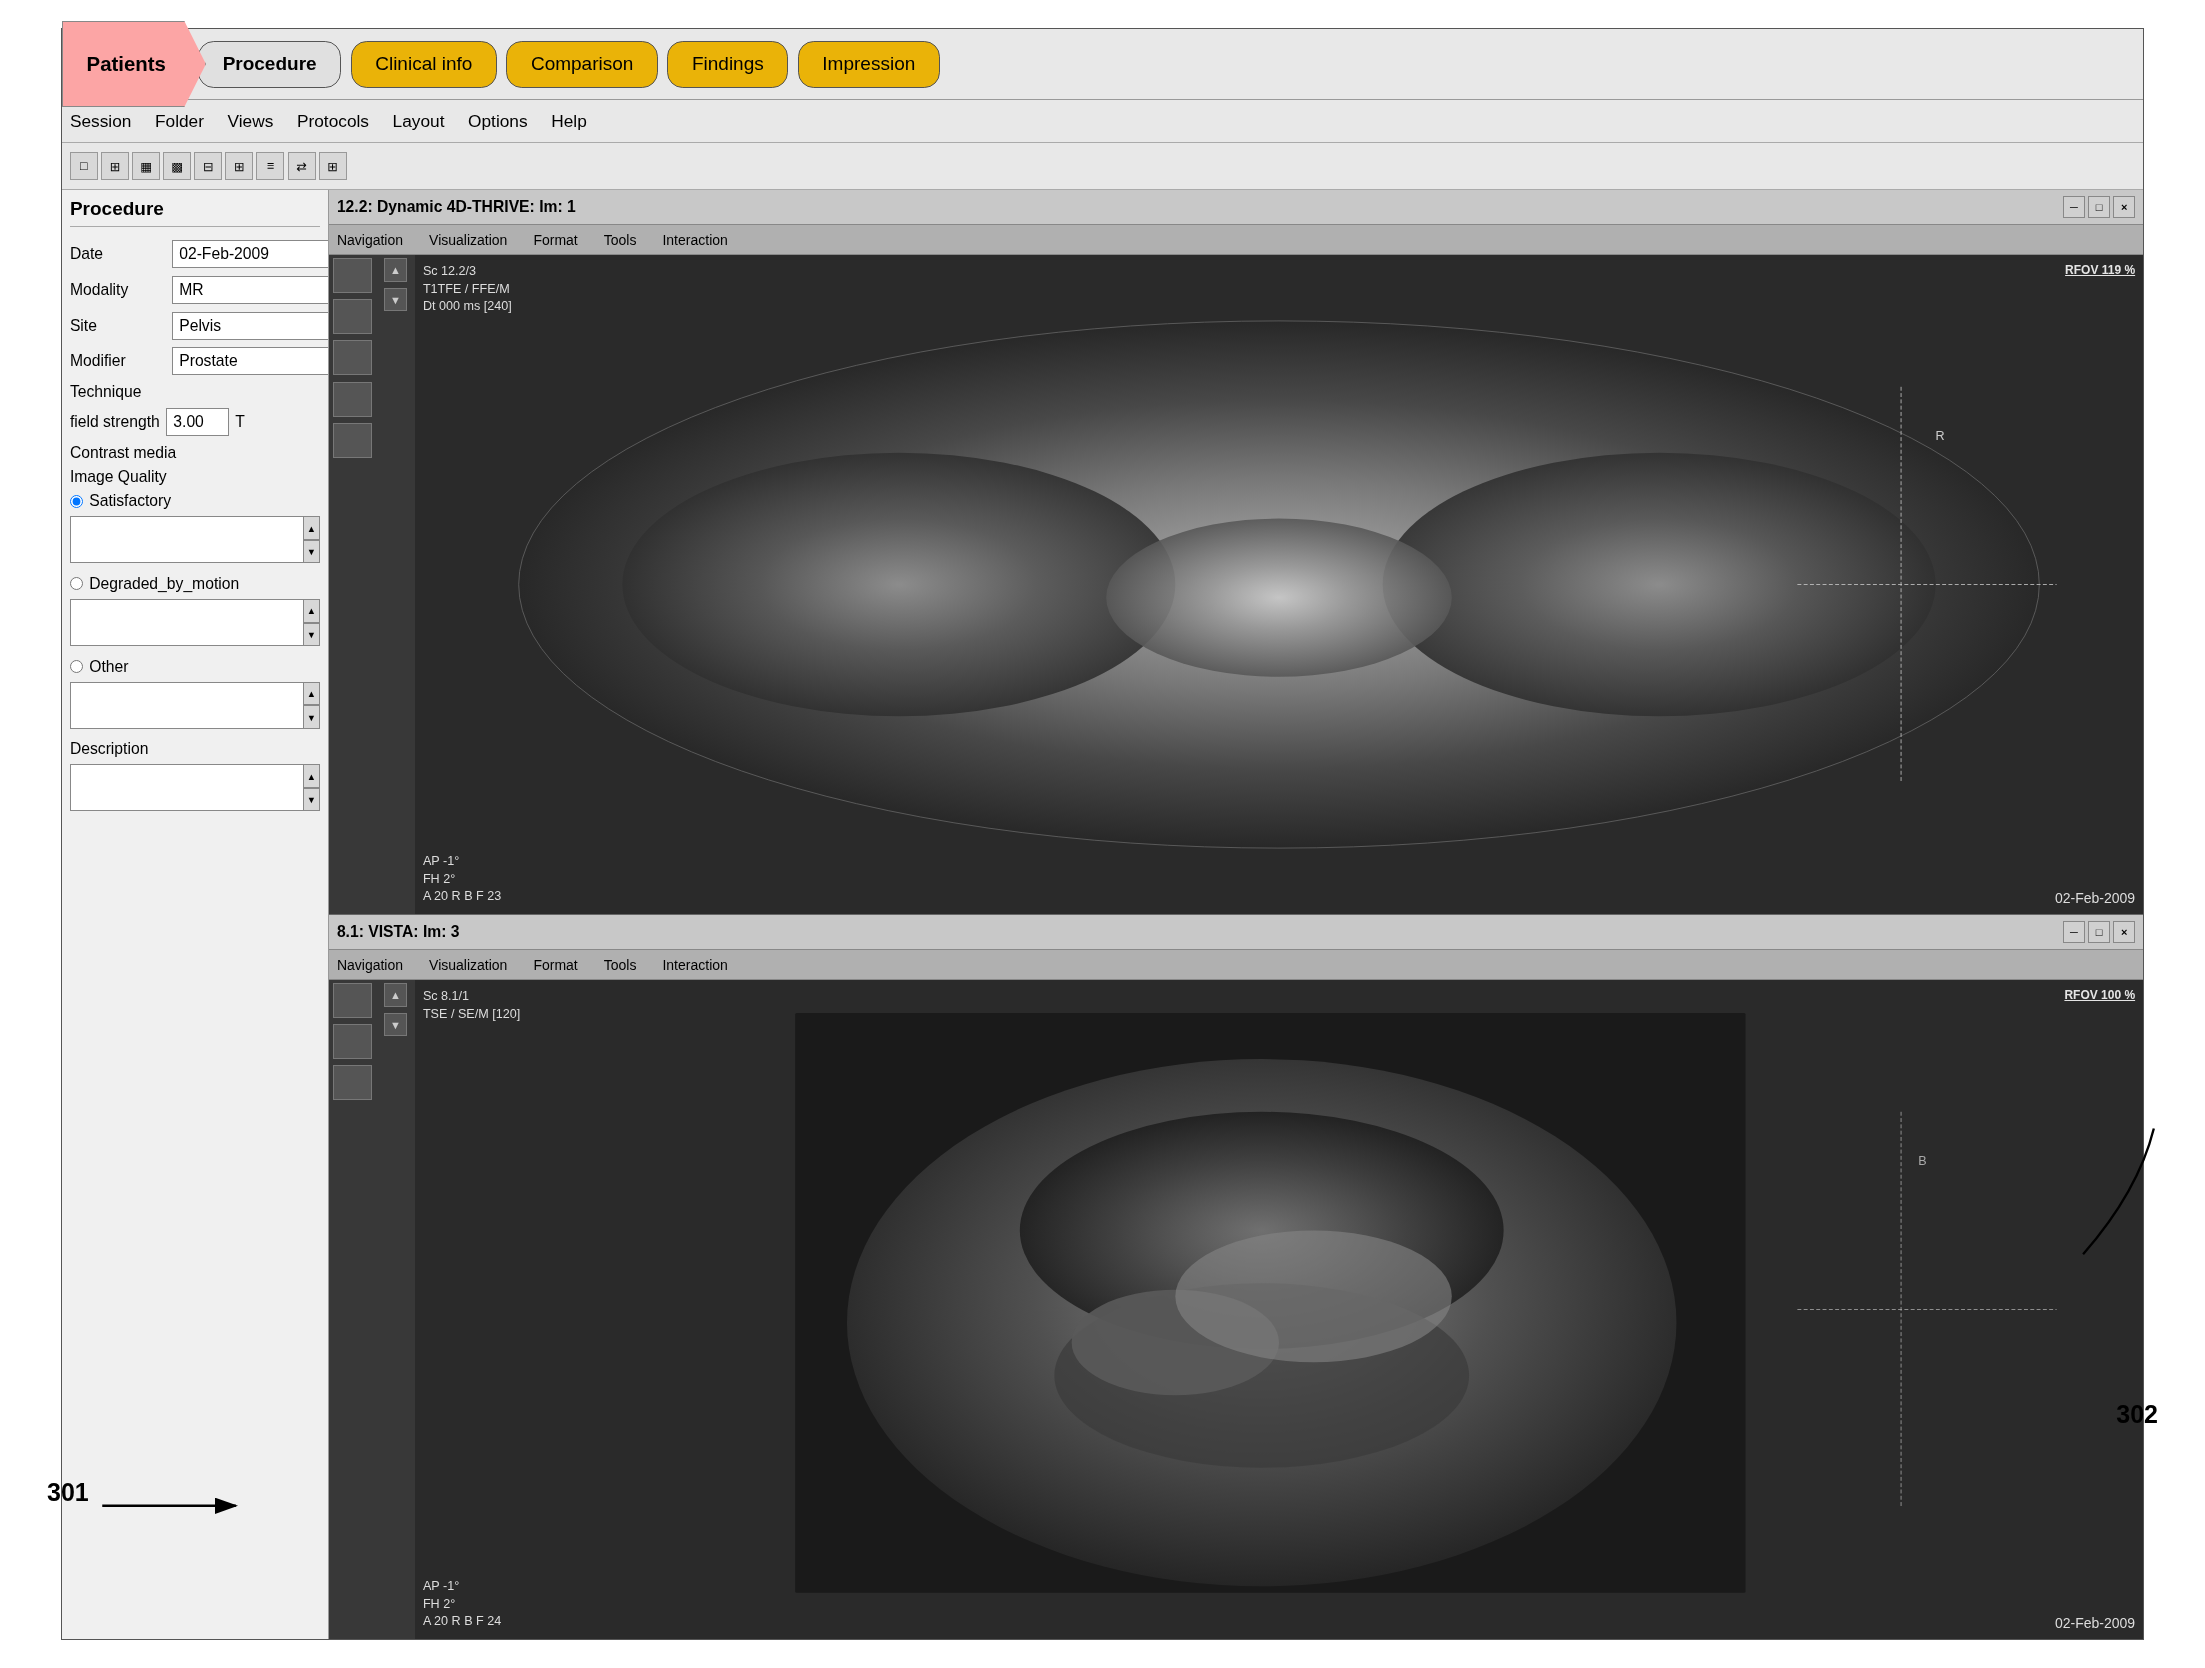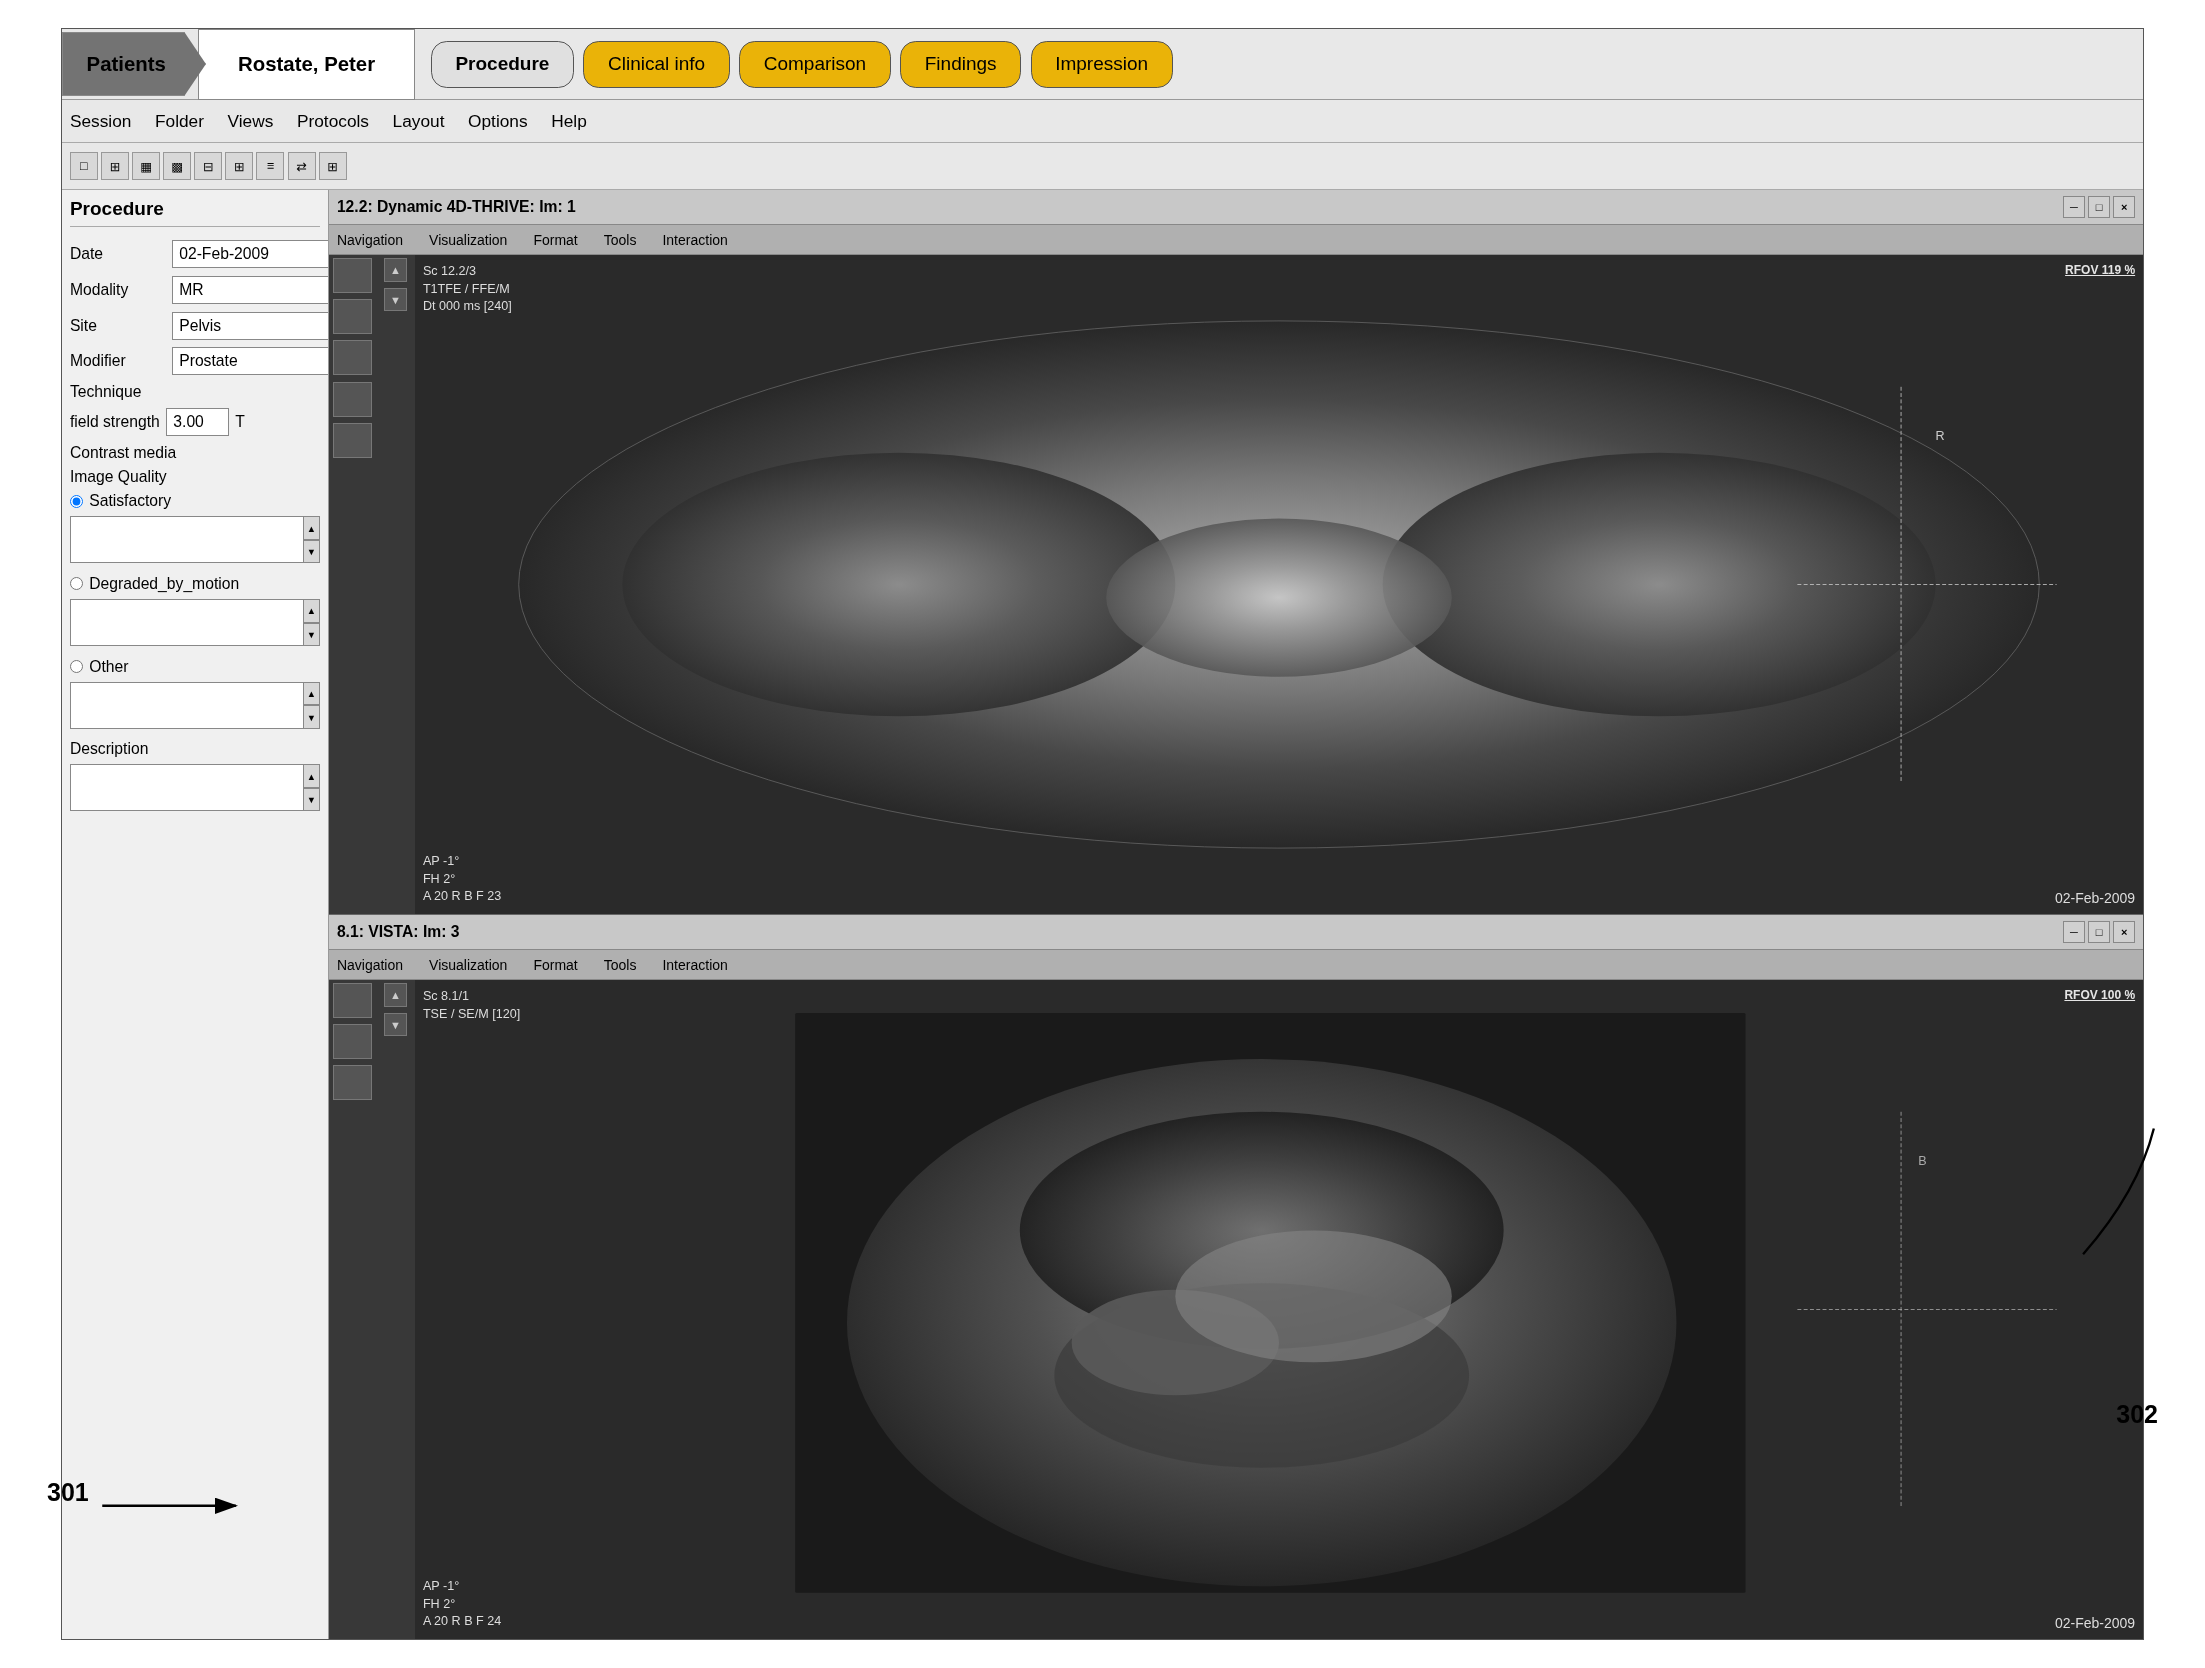--- a/index.html
+++ b/index.html
@@ -432,45 +432,44 @@
 
     
     .ref-number {
       position: absolute;
       font-size: 25px;
       font-weight: bold;
       color: #000;
     }
 
     .patients-tab-inner {
-      background: #737373;
+      background: #fca5a5;
       border: 1.6px solid #888;
       padding: 14px 39px 14px 23.6px;
       font-size: 20.4px;
       font-weight: bold;
-      height: 64px;
+      height: 86px;
       display: flex;
       align-items: center;
       clip-path: polygon(0 0, 85% 0, 100% 50%, 85% 100%, 0 100%);
       margin-right: -7.9px;
       z-index: 2;
     }
   </style>
 </head>
 <body>
 
 <div style="position:relative; width:2205px; height:1668px; background:#fff;">
 
   <div class="outer" style="position:relative;">
 
     <div class="top-bar">
 
       <div class="patients-tab-inner">Patients</div>
 
-      <div class="patient-name">Rostate, Peter</div>
 
       <div class="tabs">
         <div class="tab active">Procedure</div>
         <div class="tab">Clinical info</div>
         <div class="tab">Comparison</div>
         <div class="tab">Findings</div>
         <div class="tab">Impression</div>
       </div>
     </div>
 

